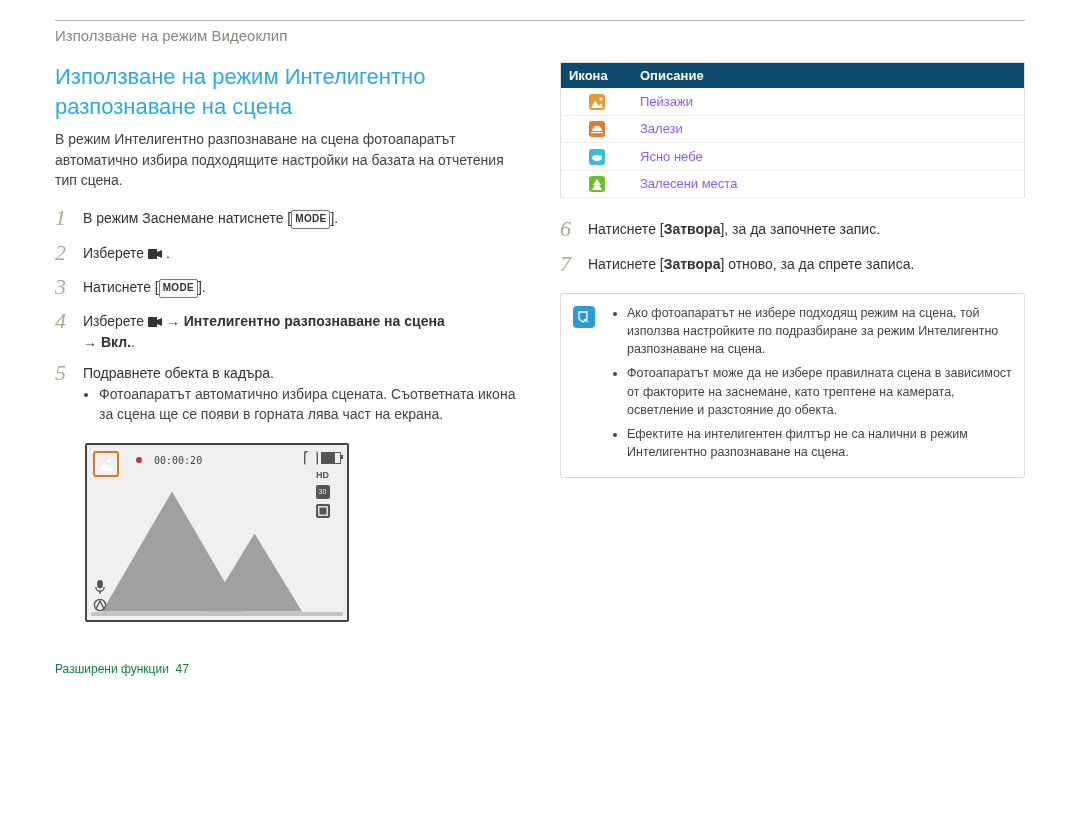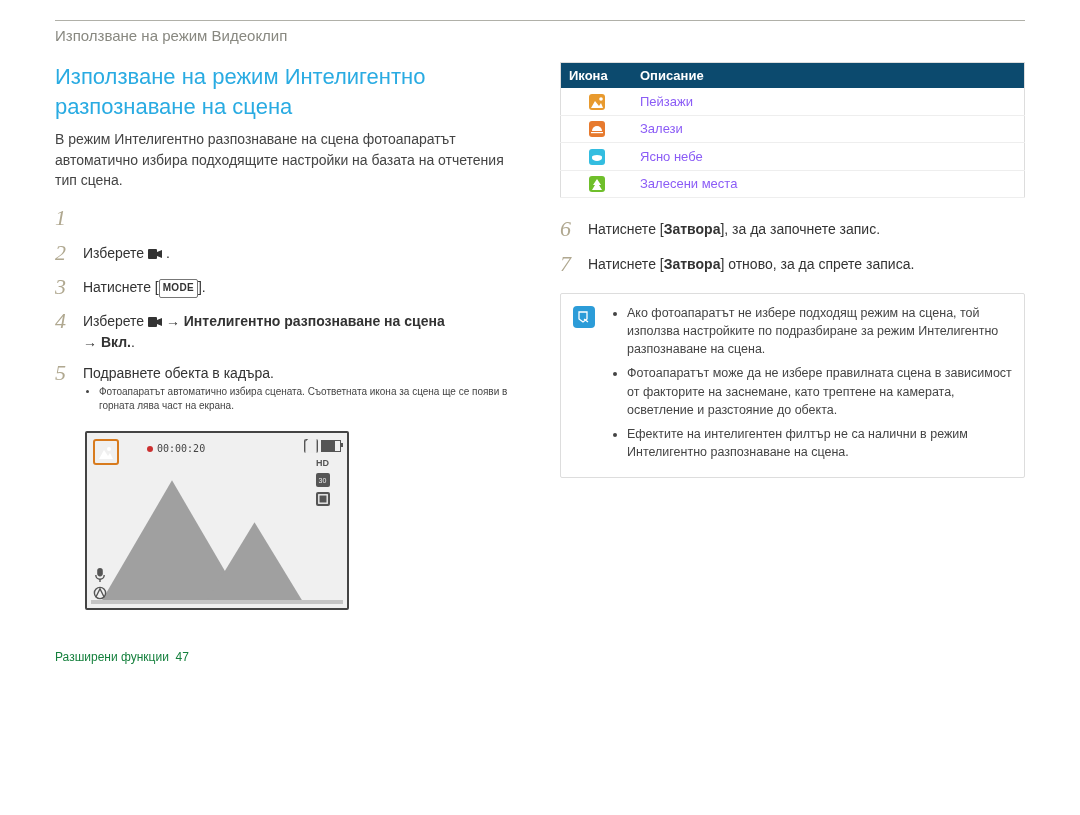--- a/index.html
+++ b/index.html
@@ -84,21 +84,21 @@
     letter-spacing: 0.3px;
     color: #333;
   }
 
   .sub-bullets {
     list-style: disc;
     margin: 2px 0 10px 16px;
     padding: 0;
   }
   .sub-bullets li {
-    font-size: 10px;
+    font-size: 14px;
     line-height: 1.4;
     color: #444;
   }
 
   
   .lcd-wrap {
     width: 260px;
     height: 175px;
     border: 2px solid #444;
     background: #eaeaea;
@@ -149,24 +149,24 @@
     background: #f0f0f0;
     display: flex;
     align-items: center;
     justify-content: center;
   }
   .lcd-topleft-icon svg { width: 14px; height: 14px; }
 
   .lcd-rec {
     position: absolute;
     top: 10px;
-    left: 60px;
+    left: 49px;
     display: flex;
     align-items: center;
-    gap: 4px;
+    gap: 12px;
     color: #444;
     font-size: 10px;
     font-family: monospace;
   }
   .lcd-rec .dot {
     width: 6px; height: 6px;
     background: #cc3030;
     border-radius: 50%;
   }
 
@@ -308,20 +308,23 @@
 <div class="columns">
 
   <div class="col-left">
     <h2 class="section-title">Използване на режим Интелигентно разпознаване на сцена</h2>
     <p class="intro">В режим Интелигентно разпознаване на сцена фотоапаратът автоматично избира подходящите настройки на базата на отчетения тип сцена.</p>
 
     <div class="steps">
 
       <div class="step">
         <span class="step-num">1</span>
+        <span class="step-body">
+          <span>В режим Заснемане натиснете [</span><span class="mode-box">MODE</span><span>].</span>
+        </span>
       </div>
 
       <div class="step">
         <span class="step-num">2</span>
         <span class="step-body">
           <span>Изберете </span>
           <span class="video-glyph">
             <svg viewBox="0 0 14 10">
                 <rect x="0" y="0" width="9" height="10" rx="1" fill="#333"></rect>
                 <path d="M9 3 L14 1 L14 9 L9 7 Z" fill="#333"></path>

